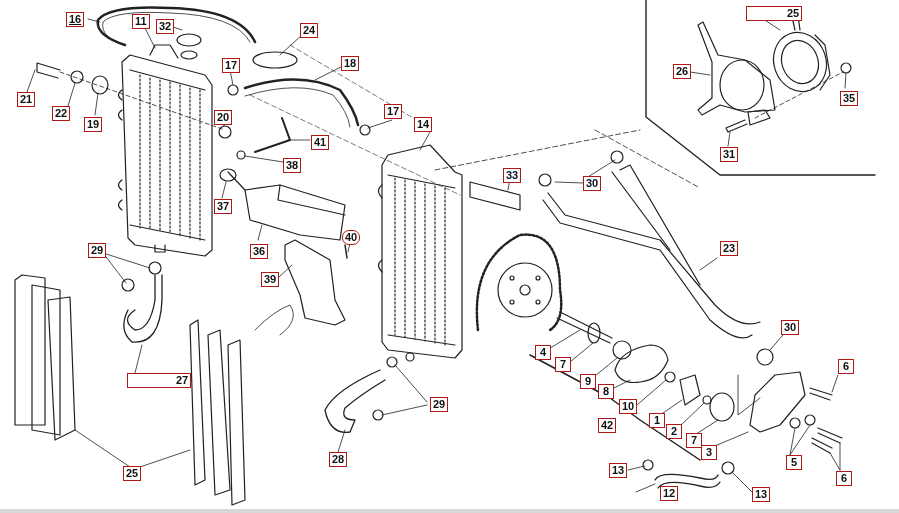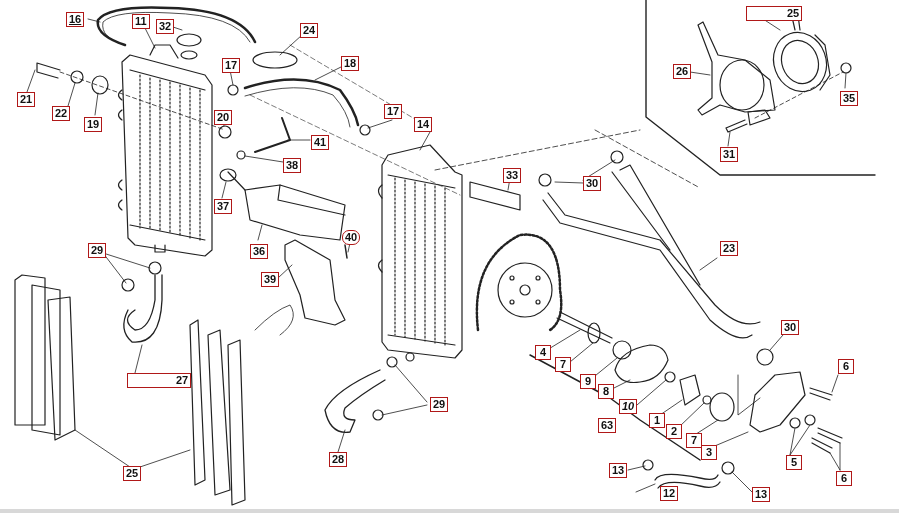--- a/index.html
+++ b/index.html
@@ -237,23 +237,23 @@
 <div class="callout" style="left:720px;top:147px;">31</div>
 <div class="callout" style="left:88px;top:243px;">29</div>
 <div class="callout" style="left:127px;top:373px;padding-left:48px;">27</div>
 <div class="callout" style="left:123px;top:466px;">25</div>
 <div class="callout" style="left:430px;top:397px;">29</div>
 <div class="callout" style="left:329px;top:452px;">28</div>
 <div class="callout" style="left:535px;top:345px;">4</div>
 <div class="callout" style="left:555px;top:357px;">7</div>
 <div class="callout" style="left:580px;top:374px;">9</div>
 <div class="callout" style="left:598px;top:384px;">8</div>
-<div class="callout" style="left:619px;top:399px;font-style:italic;">10</div>
+<div class="callout" style="left:619px;top:399px;">10</div>
 <div class="callout" style="left:649px;top:413px;">1</div>
-<div class="callout" style="left:598px;top:418px;">63</div>
+<div class="callout" style="left:598px;top:418px;">42</div>
 <div class="callout" style="left:666px;top:424px;">2</div>
 <div class="callout" style="left:686px;top:433px;">7</div>
 <div class="callout" style="left:701px;top:445px;">3</div>
 <div class="callout" style="left:838px;top:359px;">6</div>
 <div class="callout" style="left:786px;top:455px;">5</div>
 <div class="callout" style="left:836px;top:471px;">6</div>
 <div class="callout" style="left:609px;top:463px;">13</div>
 <div class="callout" style="left:620px;top:486px;margin-left:40px;">12</div>
 <div class="callout" style="left:752px;top:487px;">13</div>
 

